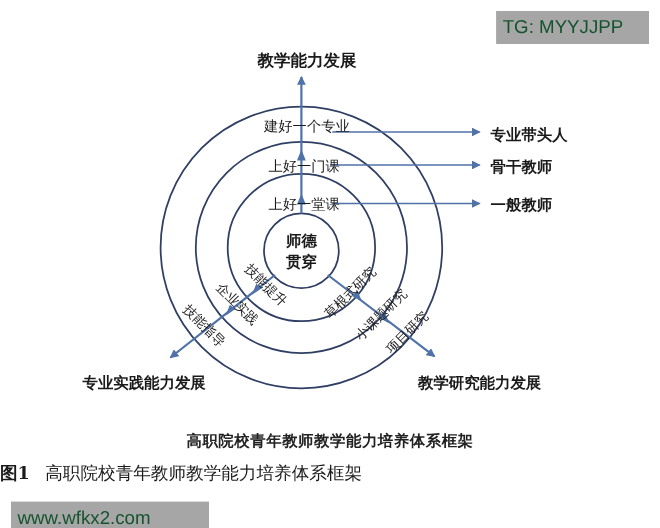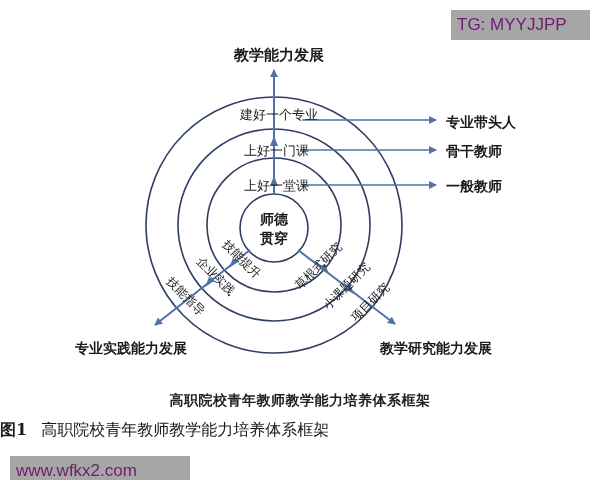--- a/index.html
+++ b/index.html
@@ -8,21 +8,21 @@
     #diagram { position: absolute; left: 0; top: 0; width: 600px; height: 480px; }
     .cn { font-family: "DejaVu Serif", "Liberation Serif", serif; fill: #1a1a1a; }
     .caption1 { position: absolute; left: 0; width: 600px; top: 392px; text-align: center;
                 font-size: 14px; font-weight: bold; color: #222; letter-spacing: 0.5px;
                 font-family: "DejaVu Serif", "Liberation Serif", serif; }
     .caption2 { position: absolute; left: 0; width: 600px; top: 420px; text-align: left;
                 font-size: 16px; color: #1a1a1a;
                 font-family: "DejaVu Sans", "Liberation Sans", sans-serif; }
     .caption2 .fig { font-weight: bold; margin-right: 14px;
                 font-family: "DejaVu Serif", "Liberation Serif", serif; }
-    .wm { position: absolute; background: #a6a6a6; color: #701a75;
+    .wm { position: absolute; background: #a6a6a6; color: #14532d;
           font-family: "Liberation Sans", "DejaVu Sans", sans-serif; font-size: 17px;
           line-height: 30px; height: 30px; padding: 0 6px; box-sizing: border-box; }
     .wm-top { left: 451px; top: 10px; width: 139px; }
     .wm-bottom { left: 10px; top: 456px; width: 180px; }
   </style>
 </head>
 <body>
 
 <svg id="diagram" viewBox="0 0 600 480" xmlns="http://www.w3.org/2000/svg">
   <defs>

